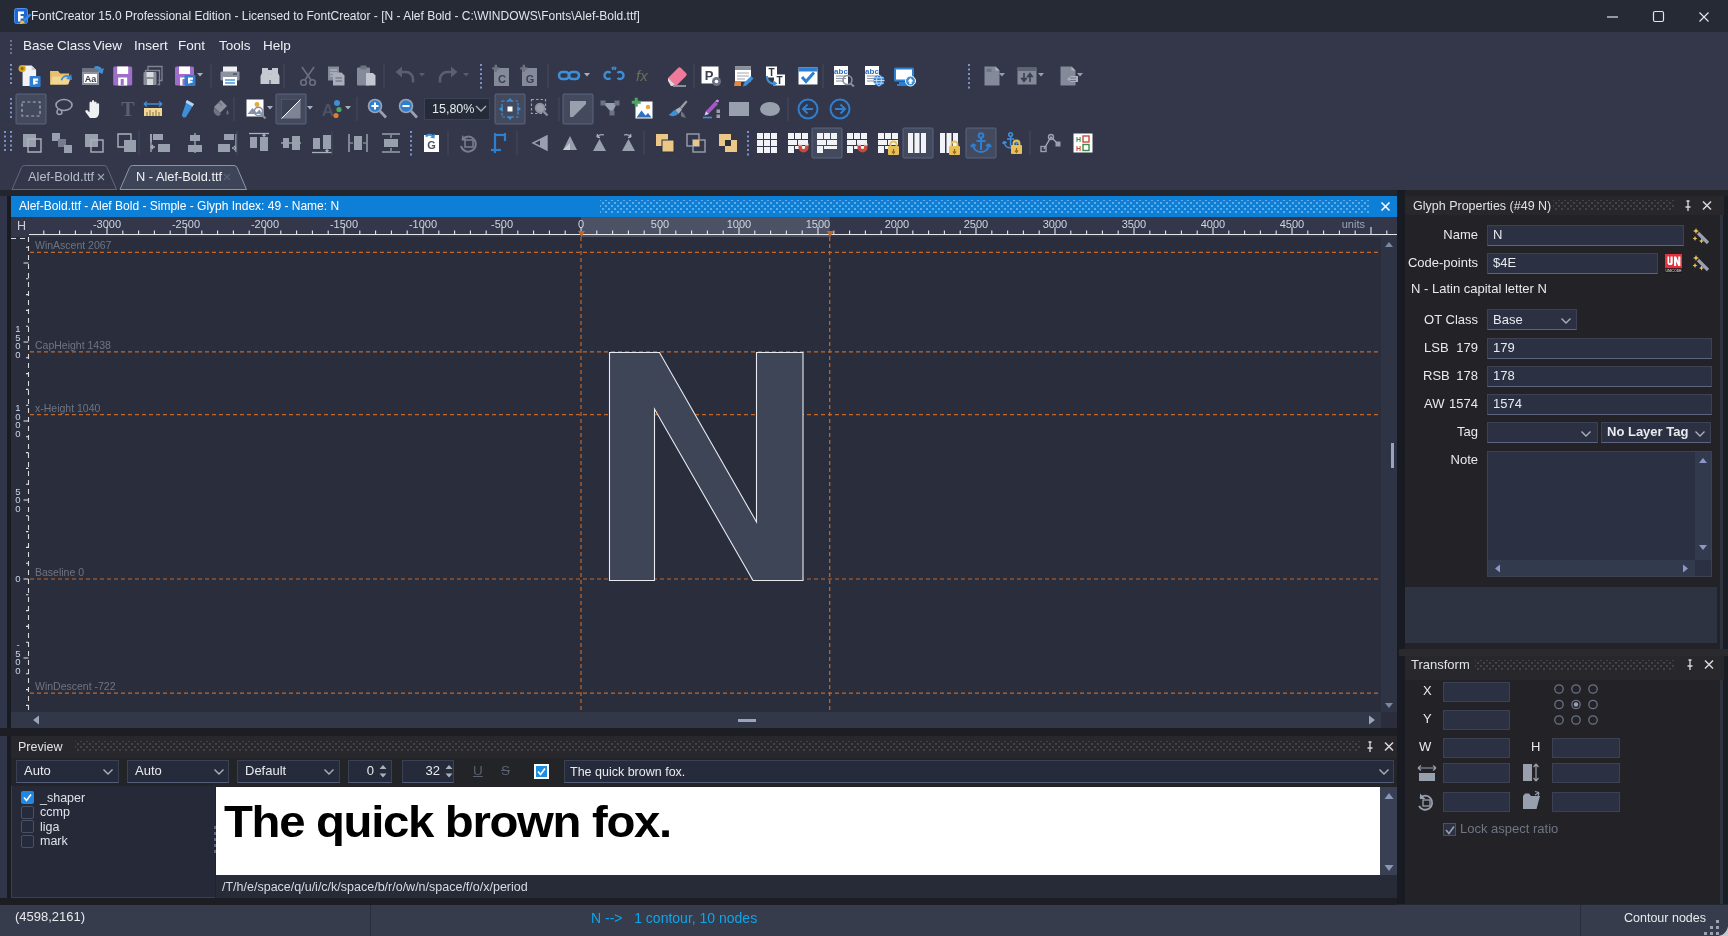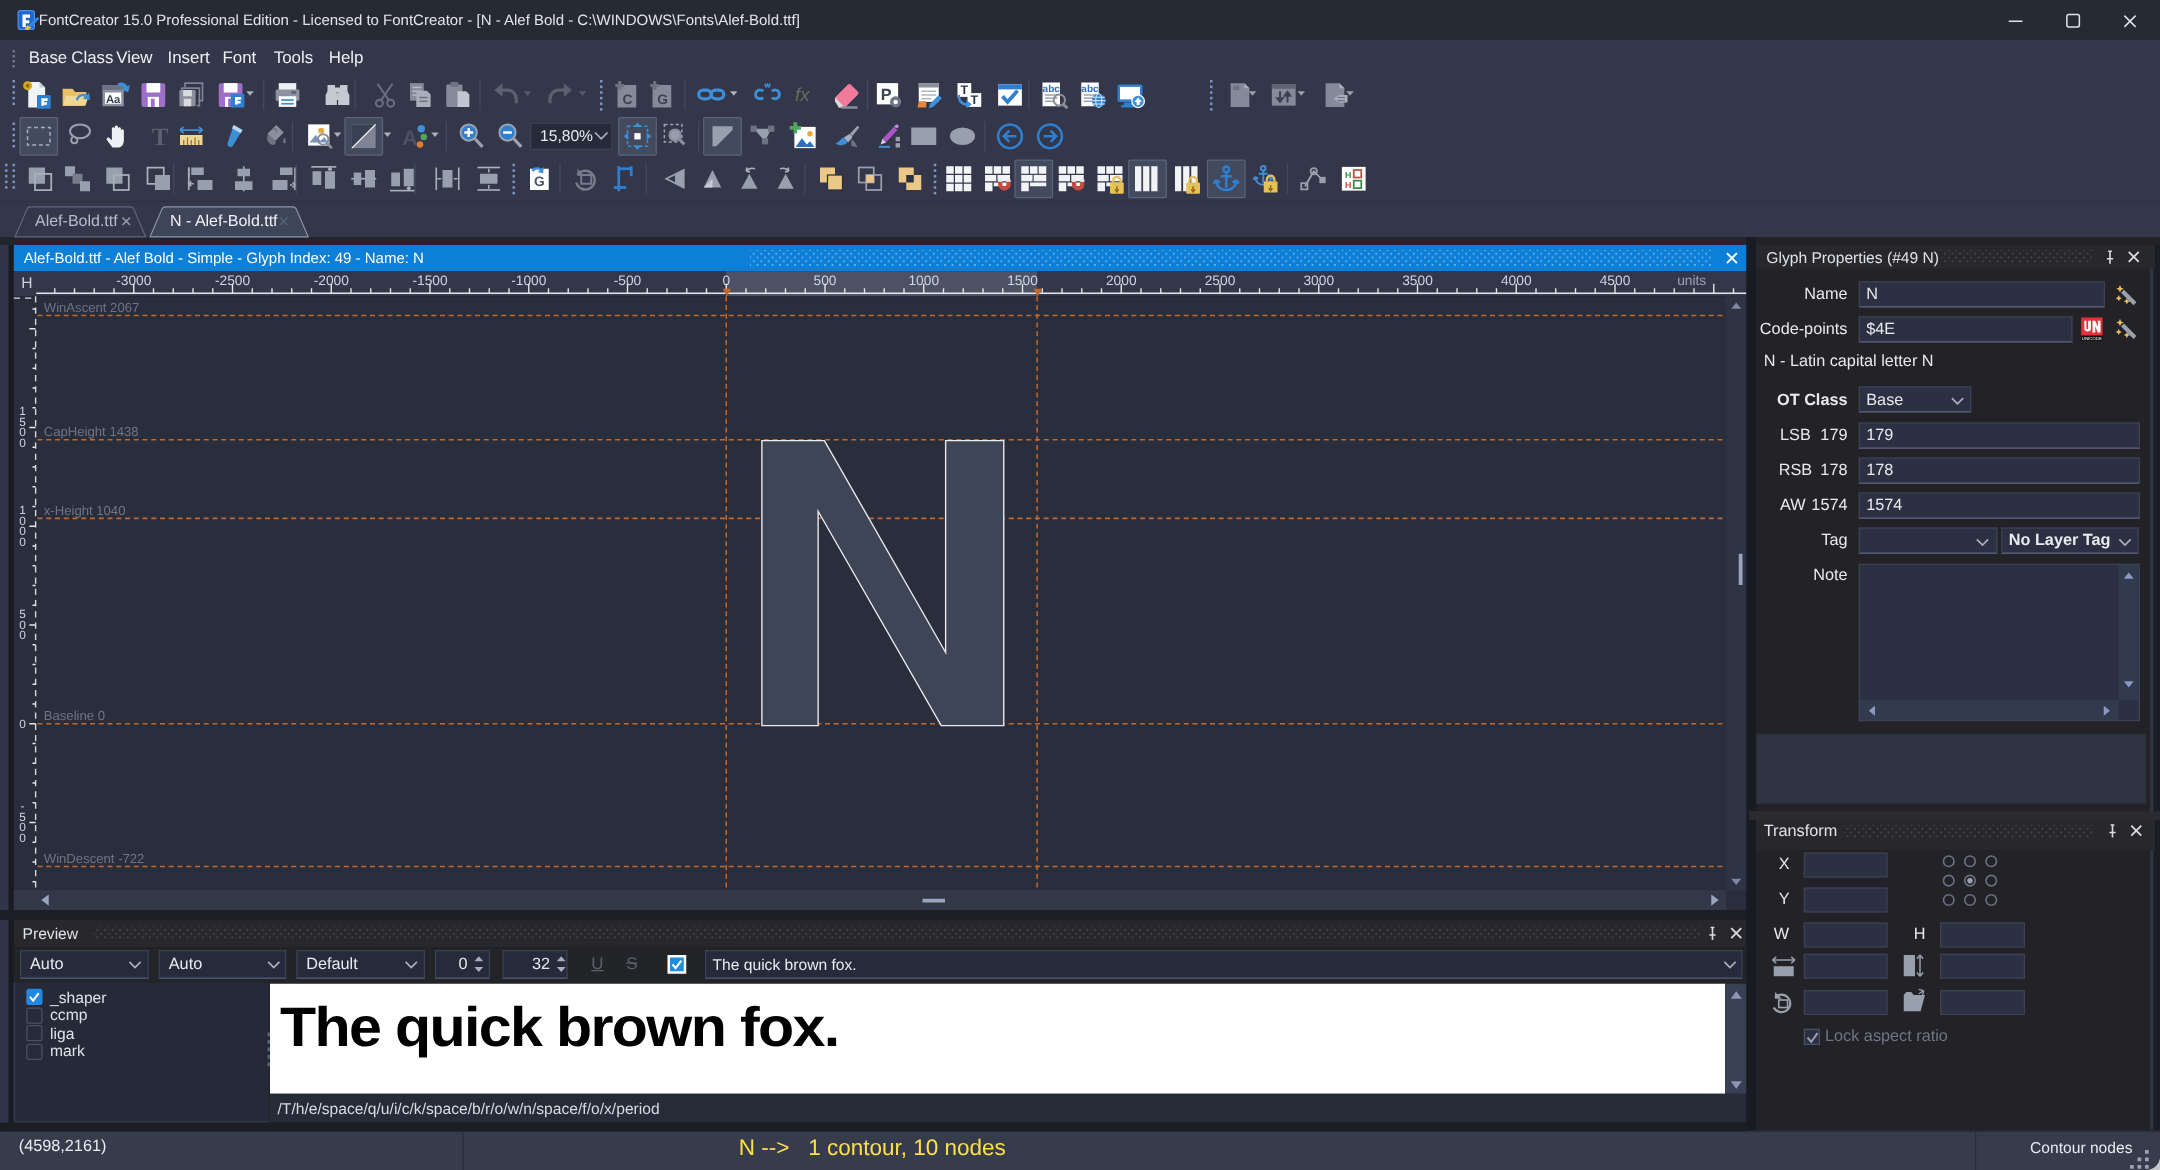--- a/index.html
+++ b/index.html
@@ -836,21 +836,21 @@
   </svg>
 <svg class="abs" style="left:1692px;top:254px" width="18" height="19" viewBox="0 0 18 19">
     <line x1="6" y1="6" x2="16" y2="16" stroke="#9aa2b2" stroke-width="3.2"></line>
     <g fill="#e8c05a">
       <path d="M4 1 l0.9 2.1 2.1 0.9 -2.1 0.9 -0.9 2.1 -0.9-2.1 -2.1-0.9 2.1-0.9 z"></path>
       <path d="M3 9 l0.8 1.7 1.7 0.8 -1.7 0.8 -0.8 1.7 -0.8-1.7 -1.7-0.8 1.7-0.8 z"></path>
       <path d="M9.5 11.5 l0.8 1.7 1.7 0.8 -1.7 0.8 -0.8 1.7 -0.8-1.7 -1.7-0.8 1.7-0.8 z"></path>
     </g>
   </svg>
 <div class="txt" style="left:1411px;top:279.6px;font-size:13px;color:#e8eaee;font-weight:400;line-height:18.7px;">N - Latin capital letter N</div>
-<div class="txt" style="right:250px;top:310.6px;font-size:13px;color:#e8eaee;font-weight:700;line-height:18.7px;text-align:right;">OT Class</div>
+<div class="txt" style="right:250px;top:310.6px;font-size:13px;color:#e8eaee;font-weight:400;line-height:18.7px;text-align:right;">OT Class</div>
 <div class="abs" style="left:1487px;top:309px;width:90px;height:21px;background:#2b3042;border:1px solid #3c4254;border-bottom:1.5px solid #5d6480;"></div>
 <div class="txt" style="left:1493px;top:310.6px;font-size:13px;color:#e8eaee;font-weight:400;line-height:18.7px;">Base</div>
 <svg class="abs" style="left:1560px;top:317px" width="12" height="8">
     <path d="M1.5 1.5 l4.5 4.5 4.5-4.5" stroke="#aab0bc" stroke-width="1.4" fill="none"></path>
   </svg>
 <div class="txt" style="left:1424px;top:339.1px;font-size:13px;color:#e8eaee;font-weight:400;line-height:18.7px;">LSB</div>
 <div class="txt" style="right:250px;top:339.1px;font-size:13px;color:#e8eaee;font-weight:400;line-height:18.7px;text-align:right;">179</div>
 <div class="abs" style="left:1487px;top:338px;width:225px;height:21px;background:#2b3042;border:1px solid #3c4254;border-bottom:1.5px solid #5d6480;"></div>
 <div class="txt" style="left:1493px;top:339.1px;font-size:13px;color:#e8eaee;font-weight:400;line-height:18.7px;">179</div>
 <div class="txt" style="left:1423px;top:367.1px;font-size:13px;color:#e8eaee;font-weight:400;line-height:18.7px;">RSB</div>
@@ -1014,21 +1014,21 @@
     <path d="M1.5 8 l4.5-6 4.5 6 z" fill="#8b95b5"></path>
   </svg>
 <svg class="abs" style="left:1383px;top:863px" width="12" height="10">
     <path d="M1.5 2 l4.5 6 4.5-6 z" fill="#8b95b5"></path>
   </svg>
 <div class="abs" style="left:216px;top:875px;width:1181px;height:23px;background:#272b38;"></div>
 <div class="txt" style="left:222px;top:878.0px;font-size:12.5px;color:#d8dbe2;font-weight:400;line-height:18.0px;">/T/h/e/space/q/u/i/c/k/space/b/r/o/w/n/space/f/o/x/period</div>
 <div class="abs" style="left:0px;top:898px;width:1397px;height:7px;background:#1d1e24;"></div>
 <div class="txt" style="left:15px;top:908.1px;font-size:13px;color:#e8eaee;font-weight:400;line-height:18.7px;">(4598,2161)</div>
 <div class="abs" style="left:370px;top:905px;width:1px;height:31px;background:#2a2e3a;"></div>
-<div class="txt" style="left:591px;top:908.5px;font-size:18px;color:#fde047;font-weight:400;line-height:18.0px;">N --&gt;   1 contour, 10 nodes</div>
+<div class="txt" style="left:591px;top:908.5px;font-size:14px;color:#0ea5e9;font-weight:400;line-height:18.0px;">N --&gt;   1 contour, 10 nodes</div>
 <div class="abs" style="left:1580px;top:905px;width:1px;height:31px;background:#2a2e3a;"></div>
 <div class="txt" style="left:1624px;top:908.5px;font-size:12.5px;color:#e8eaee;font-weight:400;line-height:18.0px;">Contour nodes</div>
 <div class="abs" style="left:1719px;top:927px;width:9px;height:9px;background:#c8c9cc;"></div>
 <div class="abs" style="left:1706px;top:914px;width:22px;height:22px;background:#363c4b;border-radius:0 0 11px 0;"></div>
 <div class="abs" style="left:1716px;top:920px;width:3px;height:3px;background:#9aa2b4;"></div>
 <div class="abs" style="left:1710px;top:926px;width:3px;height:3px;background:#9aa2b4;"></div>
 <div class="abs" style="left:1716px;top:926px;width:3px;height:3px;background:#9aa2b4;"></div>
 <div class="abs" style="left:1704px;top:932px;width:3px;height:3px;background:#9aa2b4;"></div>
 <div class="abs" style="left:1710px;top:932px;width:3px;height:3px;background:#9aa2b4;"></div>
 <div class="abs" style="left:1716px;top:932px;width:3px;height:3px;background:#9aa2b4;"></div>

